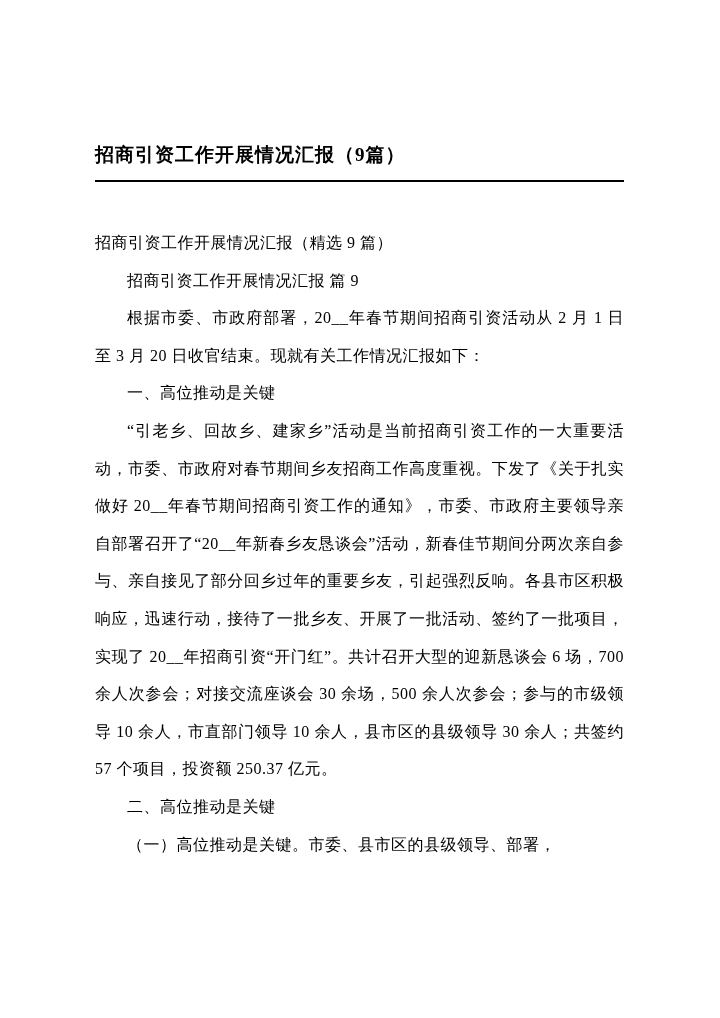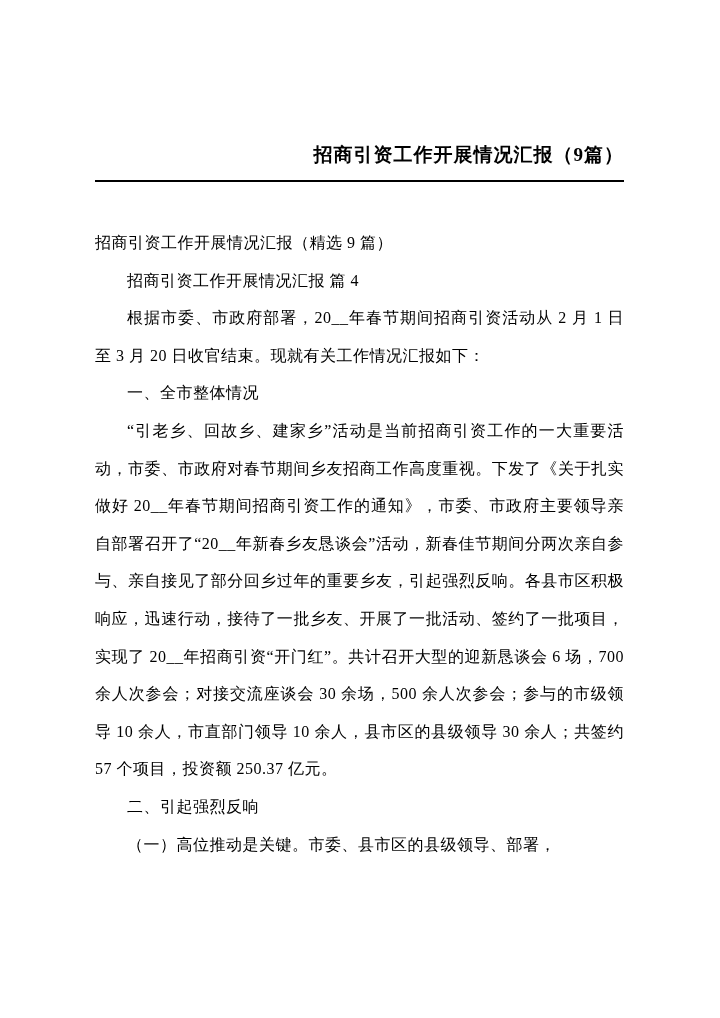--- a/index.html
+++ b/index.html
@@ -11,21 +11,21 @@
   .page {
     position: relative;
     width: 720px;
     height: 1018px;
     margin: 0 auto;
     background: #ffffff;
     padding: 142px 96px 0 95px;
     overflow: hidden;
   }
   .doc-title {
-    text-align: right;
+    text-align: left;
     font-size: 19px;
     font-weight: bold;
     letter-spacing: 1px;
     line-height: 26px;
     margin-bottom: 12px;
   }
   .title-rule {
     border: none;
     border-top: 2px solid #000000;
     height: 0;
@@ -42,20 +42,20 @@
   }
 </style>
 </head>
 <body>
 
 <div class="page">
   <h1 class="doc-title">招商引资工作开展情况汇报（9篇）</h1>
   <hr class="title-rule">
   <div class="doc-body">
     <p>招商引资工作开展情况汇报（精选 9 篇）</p>
-    <p class="indent">招商引资工作开展情况汇报  篇 4</p>
+    <p class="indent">招商引资工作开展情况汇报  篇 9</p>
     <p class="indent">根据市委、市政府部署，20__年春节期间招商引资活动从 2 月 1 日至 3 月 20 日收官结束。现就有关工作情况汇报如下：</p>
-    <p class="indent">一、全市整体情况</p>
+    <p class="indent">一、高位推动是关键</p>
     <p class="indent">“引老乡、回故乡、建家乡”活动是当前招商引资工作的一大重要活动，市委、市政府对春节期间乡友招商工作高度重视。下发了《关于扎实做好 20__年春节期间招商引资工作的通知》，市委、市政府主要领导亲自部署召开了“20__年新春乡友恳谈会”活动，新春佳节期间分两次亲自参与、亲自接见了部分回乡过年的重要乡友，引起强烈反响。各县市区积极响应，迅速行动，接待了一批乡友、开展了一批活动、签约了一批项目，实现了 20__年招商引资“开门红”。共计召开大型的迎新恳谈会 6 场，700 余人次参会；对接交流座谈会 30 余场，500 余人次参会；参与的市级领导 10 余人，市直部门领导 10 余人，县市区的县级领导 30 余人；共签约 57 个项目，投资额 250.37 亿元。</p>
-    <p class="indent">二、引起强烈反响</p>
+    <p class="indent">二、高位推动是关键</p>
     <p class="indent">（一）高位推动是关键。市委、县市区的县级领导、部署，</p>
   </div>
 </div>
 
 </body></html>

